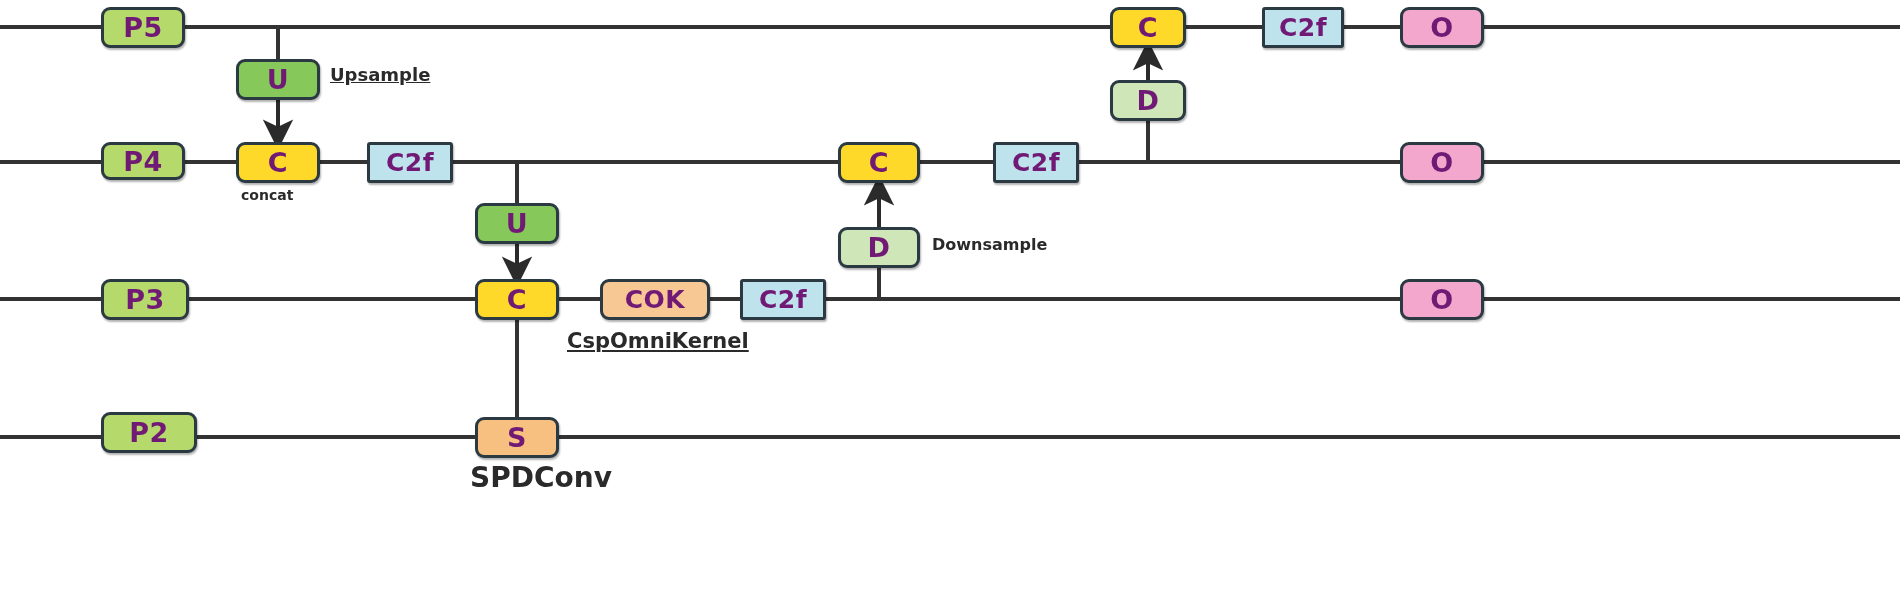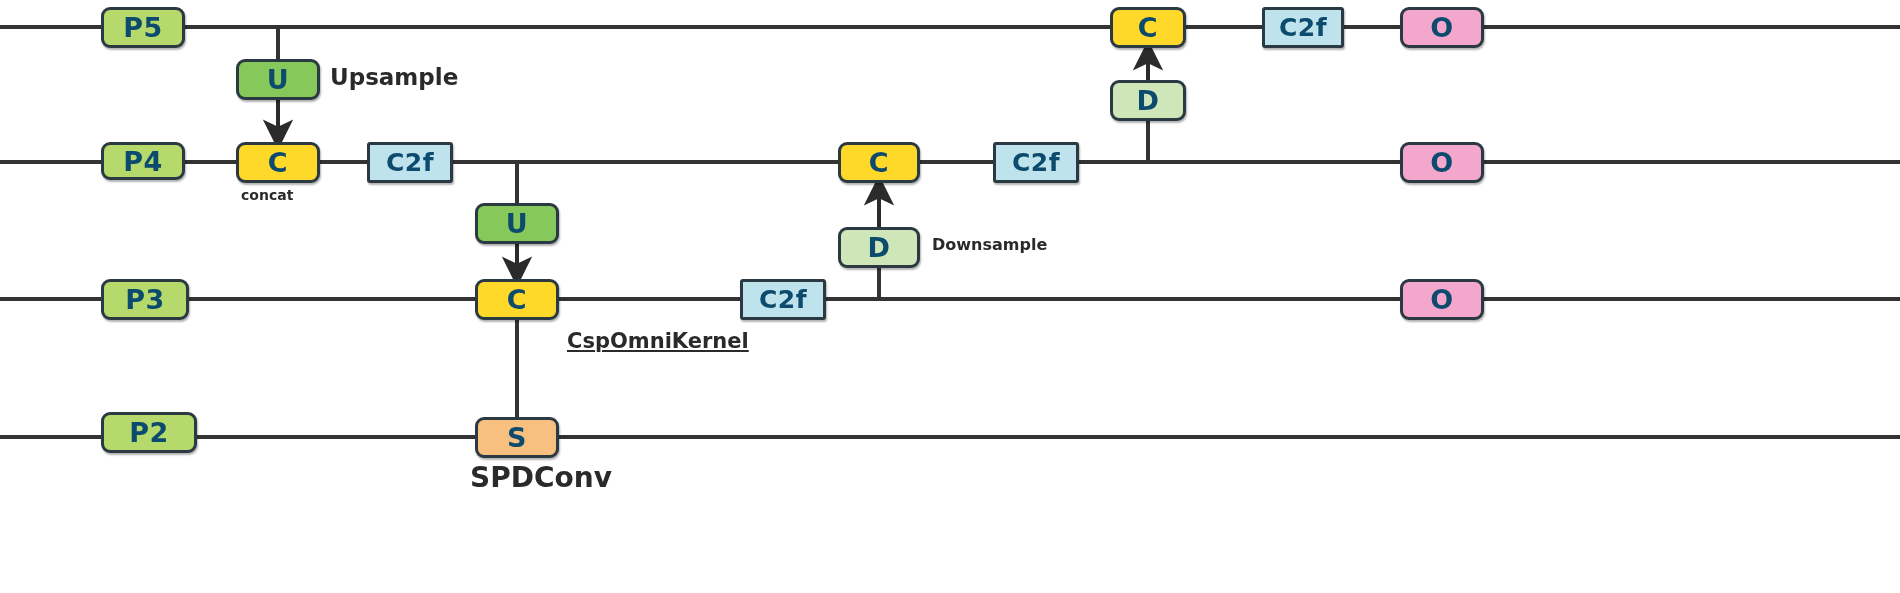--- a/index.html
+++ b/index.html
@@ -26,21 +26,21 @@
   }
   .node {
     position: absolute;
     box-sizing: border-box;
     display: flex;
     align-items: center;
     justify-content: center;
     border: 3px solid #2b3a42;
     border-radius: 9px;
     font-weight: bold;
-    color: #0c4a6e;
+    color: #701a75;
     letter-spacing: 0.5px;
     box-shadow: 1px 2px 2px rgba(0,0,0,0.30);
     z-index: 5;
   }
   .node-label {
     line-height: 1;
     white-space: nowrap;
   }
   .caption {
     position: absolute;
@@ -153,38 +153,41 @@
   </div>
 
   <div class="node" style="left:101px; top:279px; width:88px; height:41px; background:#b5d96a; font-size:27px;">
     <span class="node-label">P3</span>
   </div>
 
   <div class="node" style="left:475px; top:279px; width:84px; height:41px; background:#ffd92a; font-size:27px;">
     <span class="node-label">C</span>
   </div>
 
+  <div class="node" style="left:600px; top:279px; width:110px; height:41px; background:#f7c894; font-size:25px;">
+    <span class="node-label">COK</span>
+  </div>
 
   <div class="node" style="left:740px; top:279px; width:86px; height:41px; background:#bfe3ec; border-radius:3px; font-size:25px;">
     <span class="node-label">C2f</span>
   </div>
 
   <div class="node" style="left:1400px; top:279px; width:84px; height:41px; background:#f3a7cc; font-size:27px;">
     <span class="node-label">O</span>
   </div>
 
   <div class="node" style="left:101px; top:412px; width:96px; height:41px; background:#b5d96a; font-size:27px;">
     <span class="node-label">P2</span>
   </div>
 
   <div class="node" style="left:475px; top:417px; width:84px; height:41px; background:#f7c081; font-size:27px;">
     <span class="node-label">S</span>
   </div>
 
-  <div class="caption" style="left:330px; top:66px; font-size:23px;">Upsample</div>
+  <div class="caption" style="left:330px; top:66px; font-size:18px;text-decoration:underline;">Upsample</div>
 
   <div class="caption" style="left:241px; top:188px; font-size:14px;">concat</div>
 
   <div class="caption" style="left:932px; top:237px; font-size:16px;">Downsample</div>
 
   <div class="caption" style="left:567px; top:331px; font-size:21px;text-decoration:underline;">CspOmniKernel</div>
 
   <div class="caption" style="left:470px; top:464px; font-size:28px;">SPDConv</div>
 
 </div>

